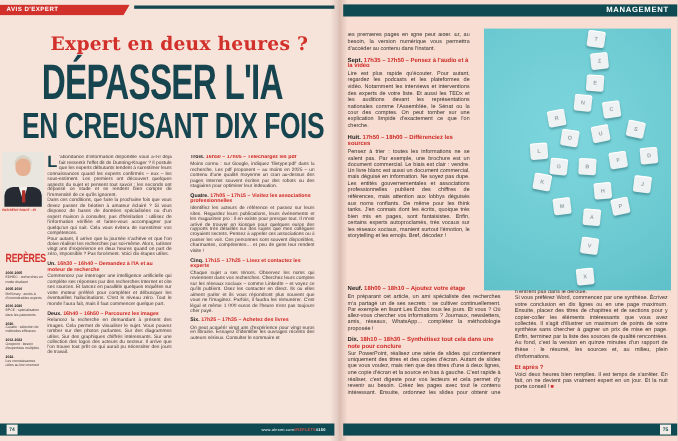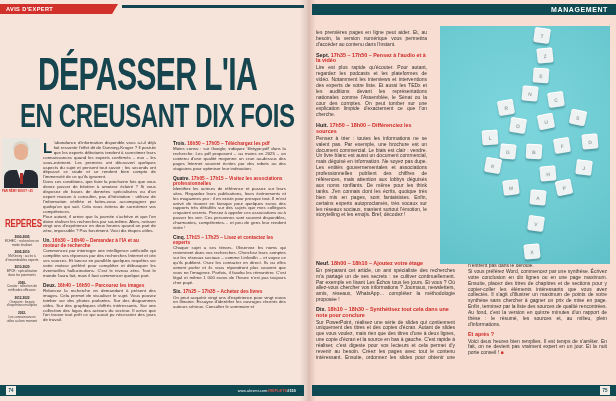--- a/index.html
+++ b/index.html
@@ -29,21 +29,21 @@
   
   .portrait{position:absolute;left:2px;top:138px;width:38px;height:50px;background:#e9e6e0;overflow:hidden;}
   .p-hair{position:absolute;left:11px;top:3px;width:16px;height:9px;background:#d9d4c6;border-radius:8px 8px 0 0;}
   .p-face{position:absolute;left:12px;top:6px;width:14px;height:16px;background:#e6b193;border-radius:45%;}
   .p-suit{position:absolute;left:2px;bottom:-2px;width:34px;height:20px;background:#252a33;border-radius:8px 8px 0 0;}
   .p-shirt{position:absolute;left:15px;bottom:6px;width:8px;height:12px;background:#f4f2ee;clip-path:polygon(0 0,100% 0,50% 100%);}
   .p-tie{position:absolute;left:18px;bottom:4px;width:3px;height:11px;background:#b3312b;}
   .byline{position:absolute;left:2px;top:190px;width:40px;font-size:2.9px;font-weight:bold;color:#d2302a;line-height:3.4px;}
 
   
-  .reperes{position:absolute;left:5px;top:218px;width:34px;text-align:center;}
+  .reperes{position:absolute;left:5px;top:229px;width:34px;}
   .rep-title{color:#d2302a;font-weight:900;font-size:8px;transform:scaleY(1.35);transform-origin:left top;letter-spacing:-.2px;}
   .rep-list{margin-top:9px;}
   .rep-item{margin-bottom:4px;}
   .rep-years{font-size:3.2px;font-weight:bold;color:#1d1d1b;line-height:3.8px;}
   .rep-text{font-size:3.2px;color:#45413d;line-height:3.7px;}
 
   
   .left-cols{position:absolute;left:43px;top:141px;width:243px;height:240px;overflow:hidden;
     column-count:2;column-gap:17px;}
   .left-cols p,.ncol p,.bcols p{margin:0;font-size:4.4px;line-height:4.9px;color:#35322e;text-align:justify;}
@@ -93,20 +93,21 @@
   <div class="gutter"></div>
 
   <div class="badge-avis">
     <span>AVIS D'EXPERT</span>
   </div>
   <div class="topline"></div>
   <div class="bar-management">
     <span>MANAGEMENT</span>
   </div>
 
+  <div class="kicker">Expert en deux heures ?</div>
   <div class="hl hl1">DÉPASSER L'IA</div>
   <div class="hl hl2">EN CREUSANT DIX FOIS</div>
 
   <div class="portrait">
     <div class="p-hair"></div>
     <div class="p-face"></div>
     <div class="p-suit"></div>
     <div class="p-shirt"></div>
     <div class="p-tie"></div>
   </div>

